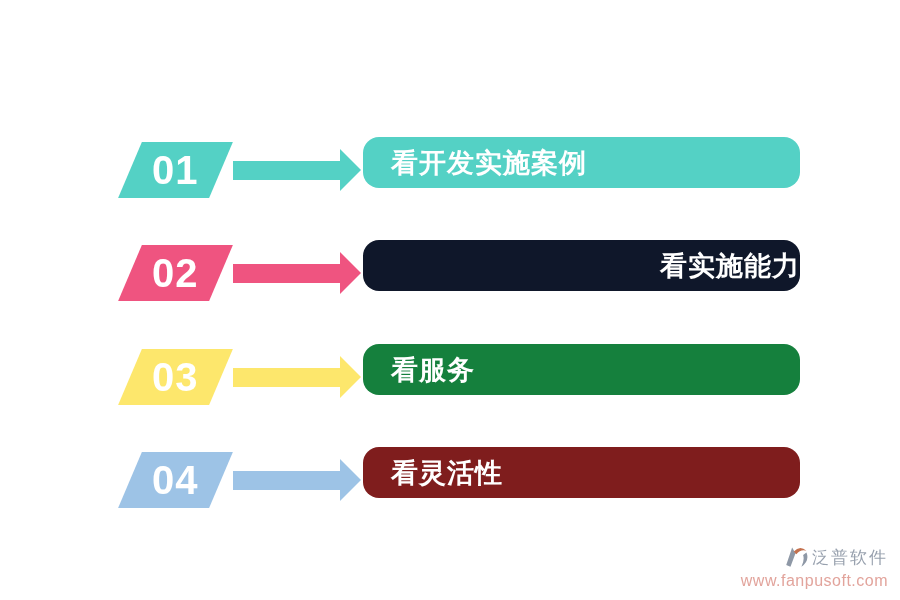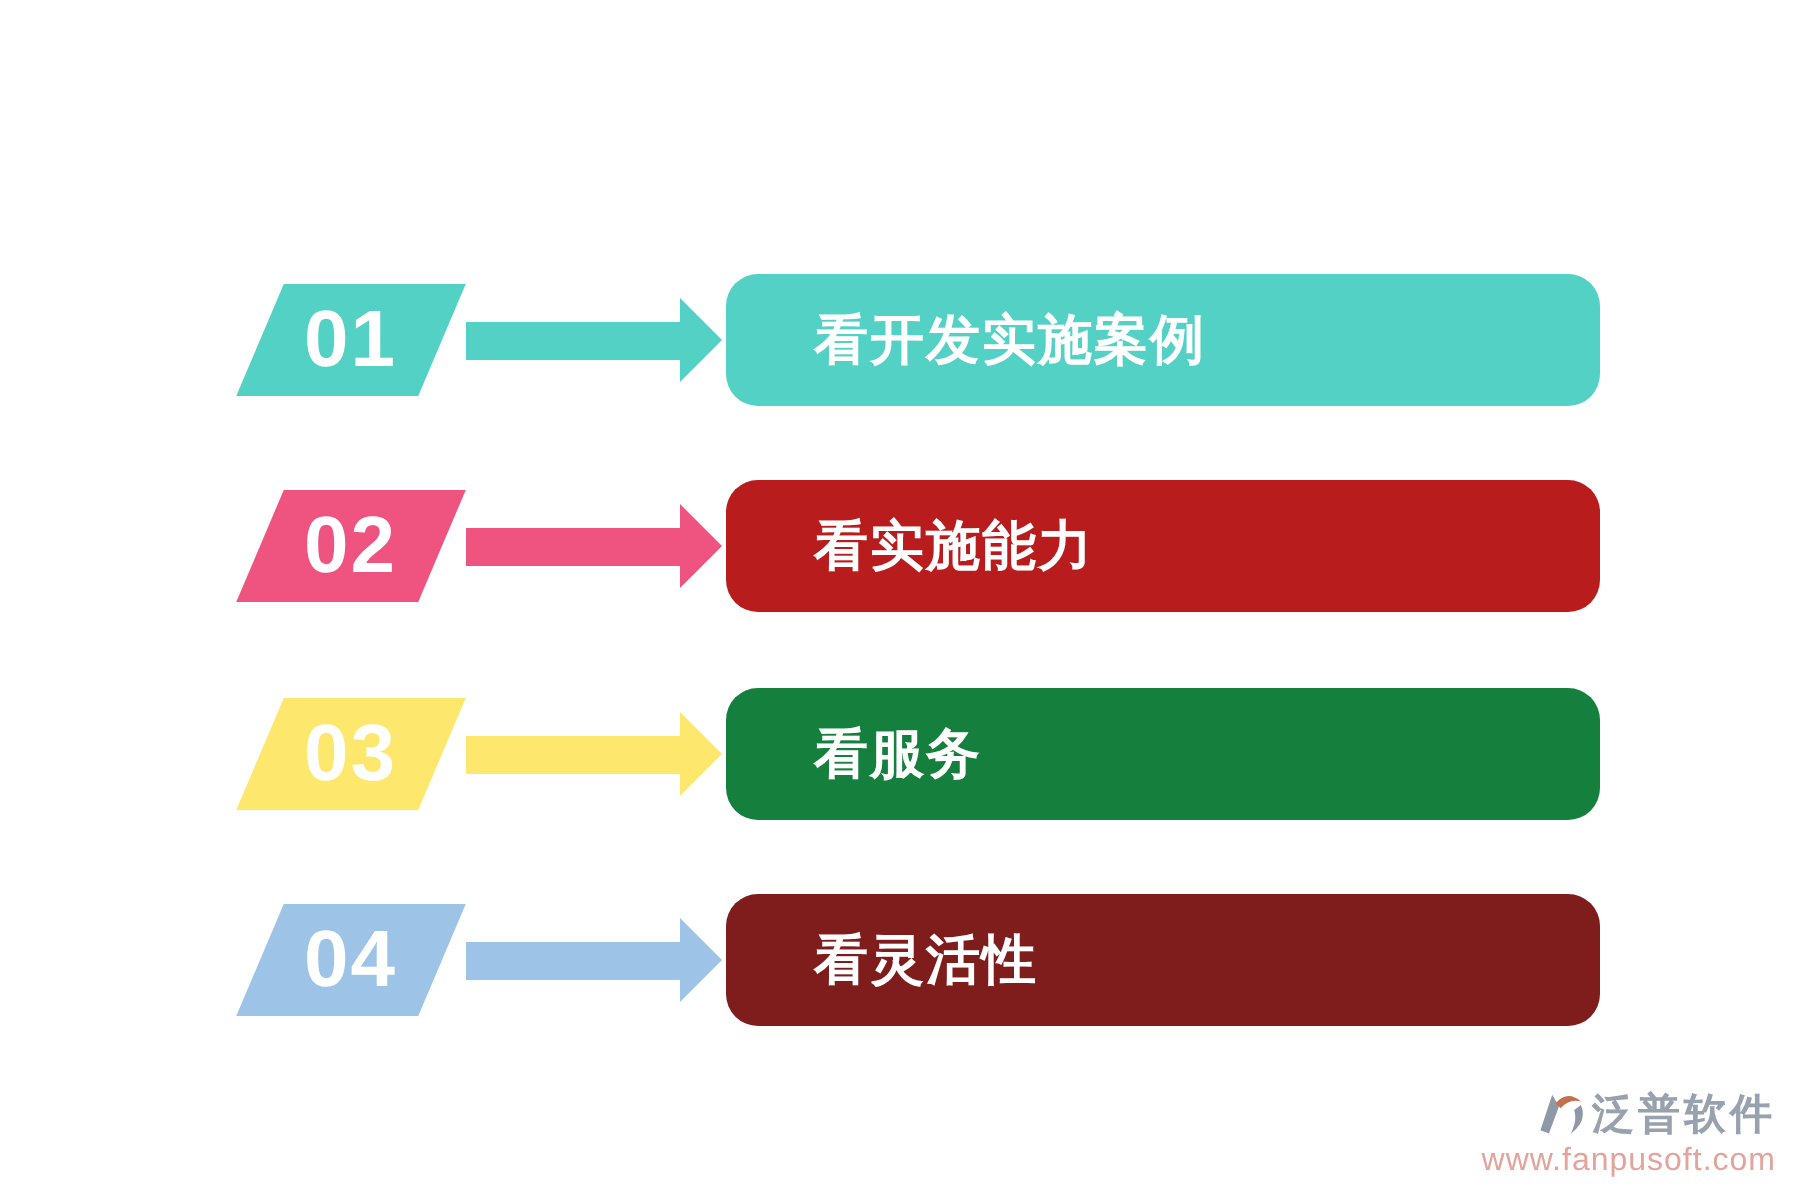--- a/index.html
+++ b/index.html
@@ -47,45 +47,45 @@
     position: absolute;
     left: 340px; top: 12px;
     width: 0; height: 0;
     border-top: 21px solid transparent;
     border-bottom: 21px solid transparent;
     border-left: 21px solid #000;
   }
   .bar {
     position: absolute;
     left: 363px; top: 0;
-    width: 437px; height: 66px;
+    width: 437px; height: 51px;
     border-radius: 16px;
     display: flex; align-items: center;
-    padding-left: 44px;
+    padding-left: 28px;
     box-sizing: border-box;
   }
   .bar-label {
     color: #ffffff;
     font-size: 27px;
     font-weight: bold;
     letter-spacing: 1px;
   }
 
   .logo {
     position: absolute;
     right: 12px; bottom: 10px;
     text-align: right;
   }
   .logo-row {
     display: flex; align-items: center; justify-content: flex-end;
   }
   .logo-icon { width: 27px; height: 27px; margin-right: 3px; }
   .logo-name {
-    font-size: 21px;
-    font-weight: bold;
+    font-size: 17px;
+    font-weight: normal;
     letter-spacing: 2px;
   }
   .logo-url {
     font-size: 16px;
     letter-spacing: 0.5px;
     margin-top: 1px;
   }
 </style>
 </head>
 <body>
@@ -102,21 +102,21 @@
       <span class="bar-label">看开发实施案例</span>
     </div>
   </section>
 
   <section class="step">
     <div class="para" style="background-color: rgb(239, 84, 128);">
       <span class="num">02</span>
     </div>
     <div class="arrow-body" style="background-color: rgb(239, 84, 128);"></div>
     <div class="arrow-head" style="border-left-color: rgb(239, 84, 128);"></div>
-    <div class="bar" style="background-color: #b91c1c;">
+    <div class="bar" style="background-color: #0f172a; justify-content: flex-end;">
       <span class="bar-label">看实施能力</span>
     </div>
   </section>
 
   <section class="step">
     <div class="para" style="background-color: rgb(253, 231, 108);">
       <span class="num">03</span>
     </div>
     <div class="arrow-body" style="background-color: rgb(253, 231, 108);"></div>
     <div class="arrow-head" style="border-left-color: rgb(253, 231, 108);"></div>

